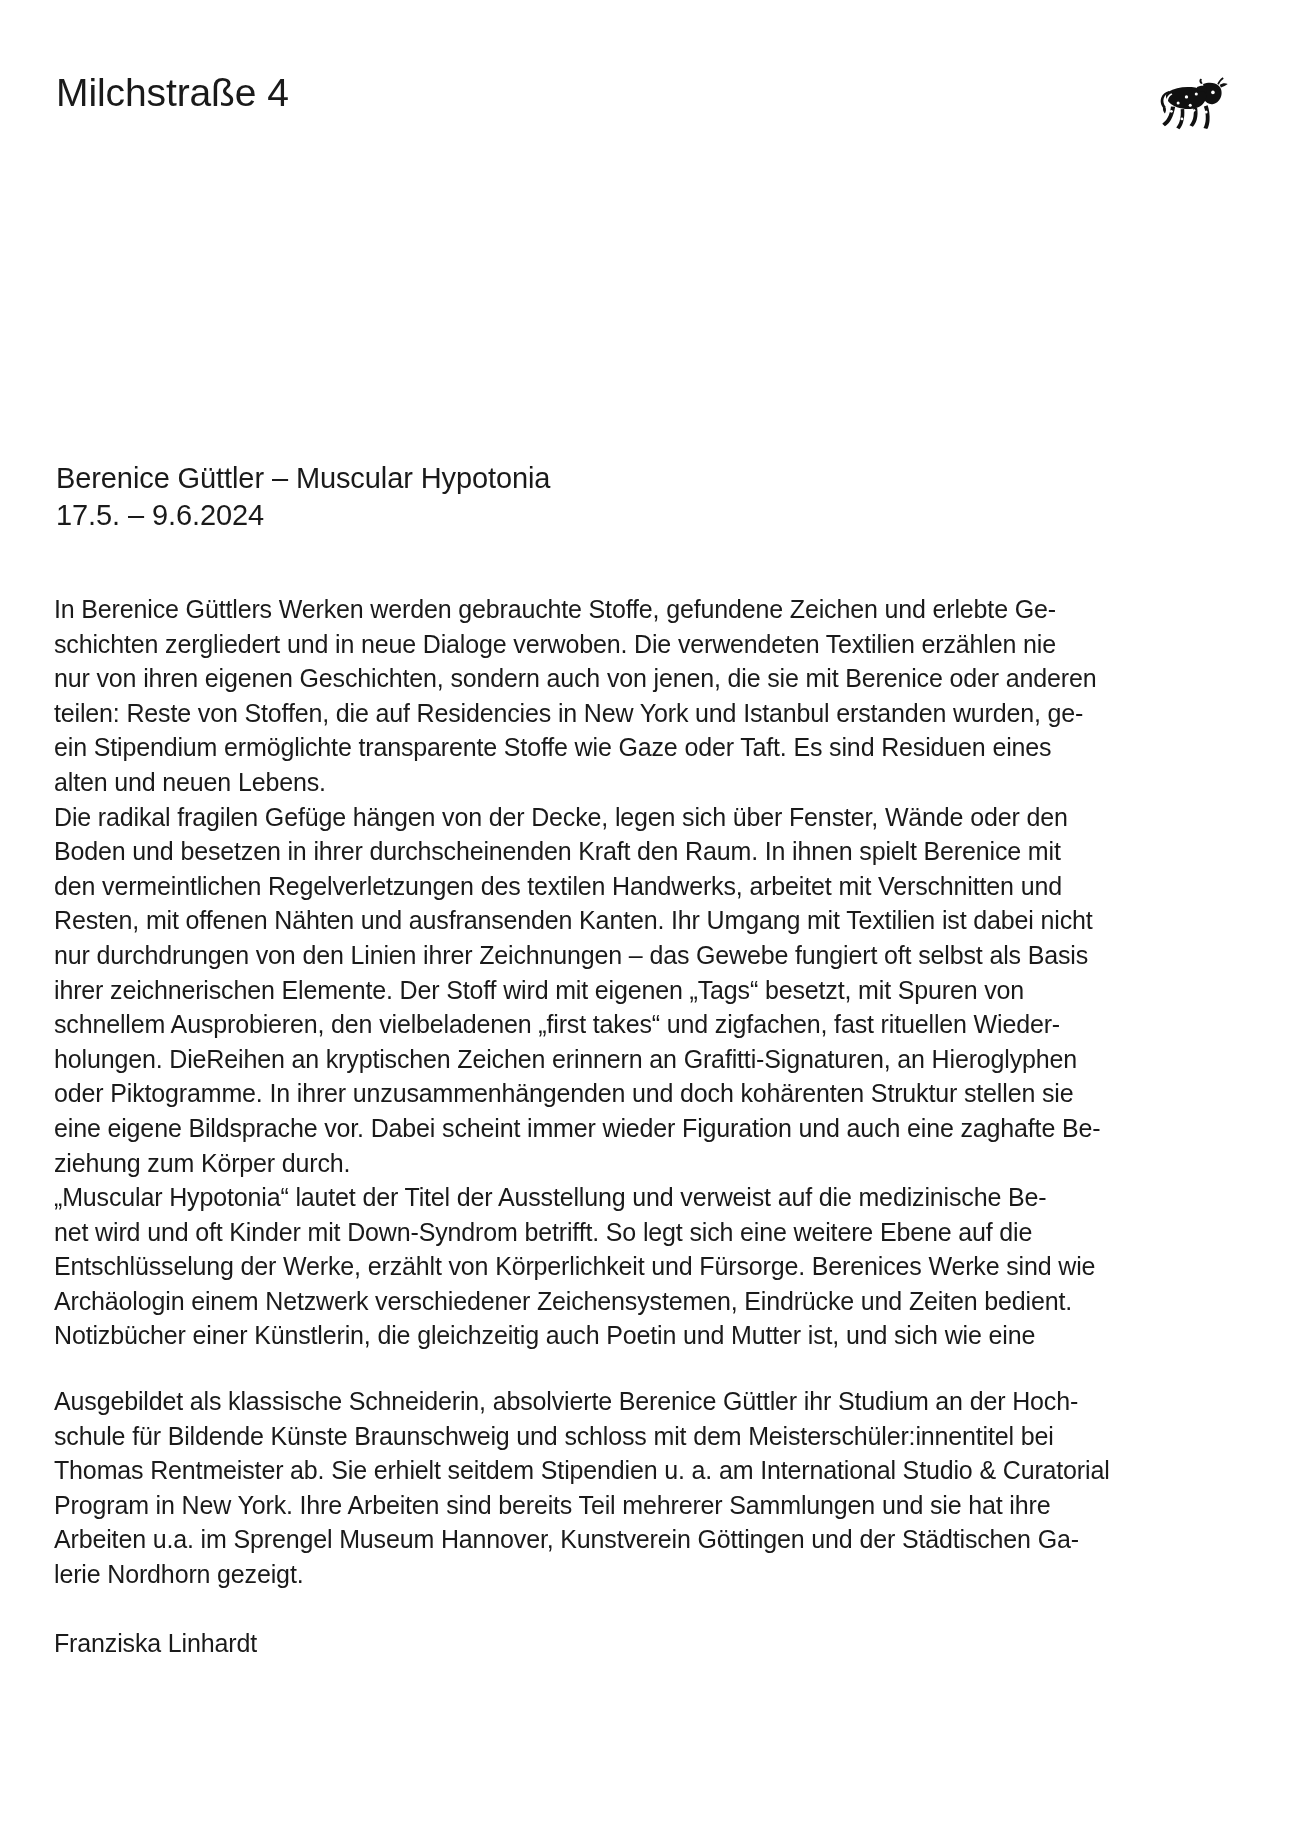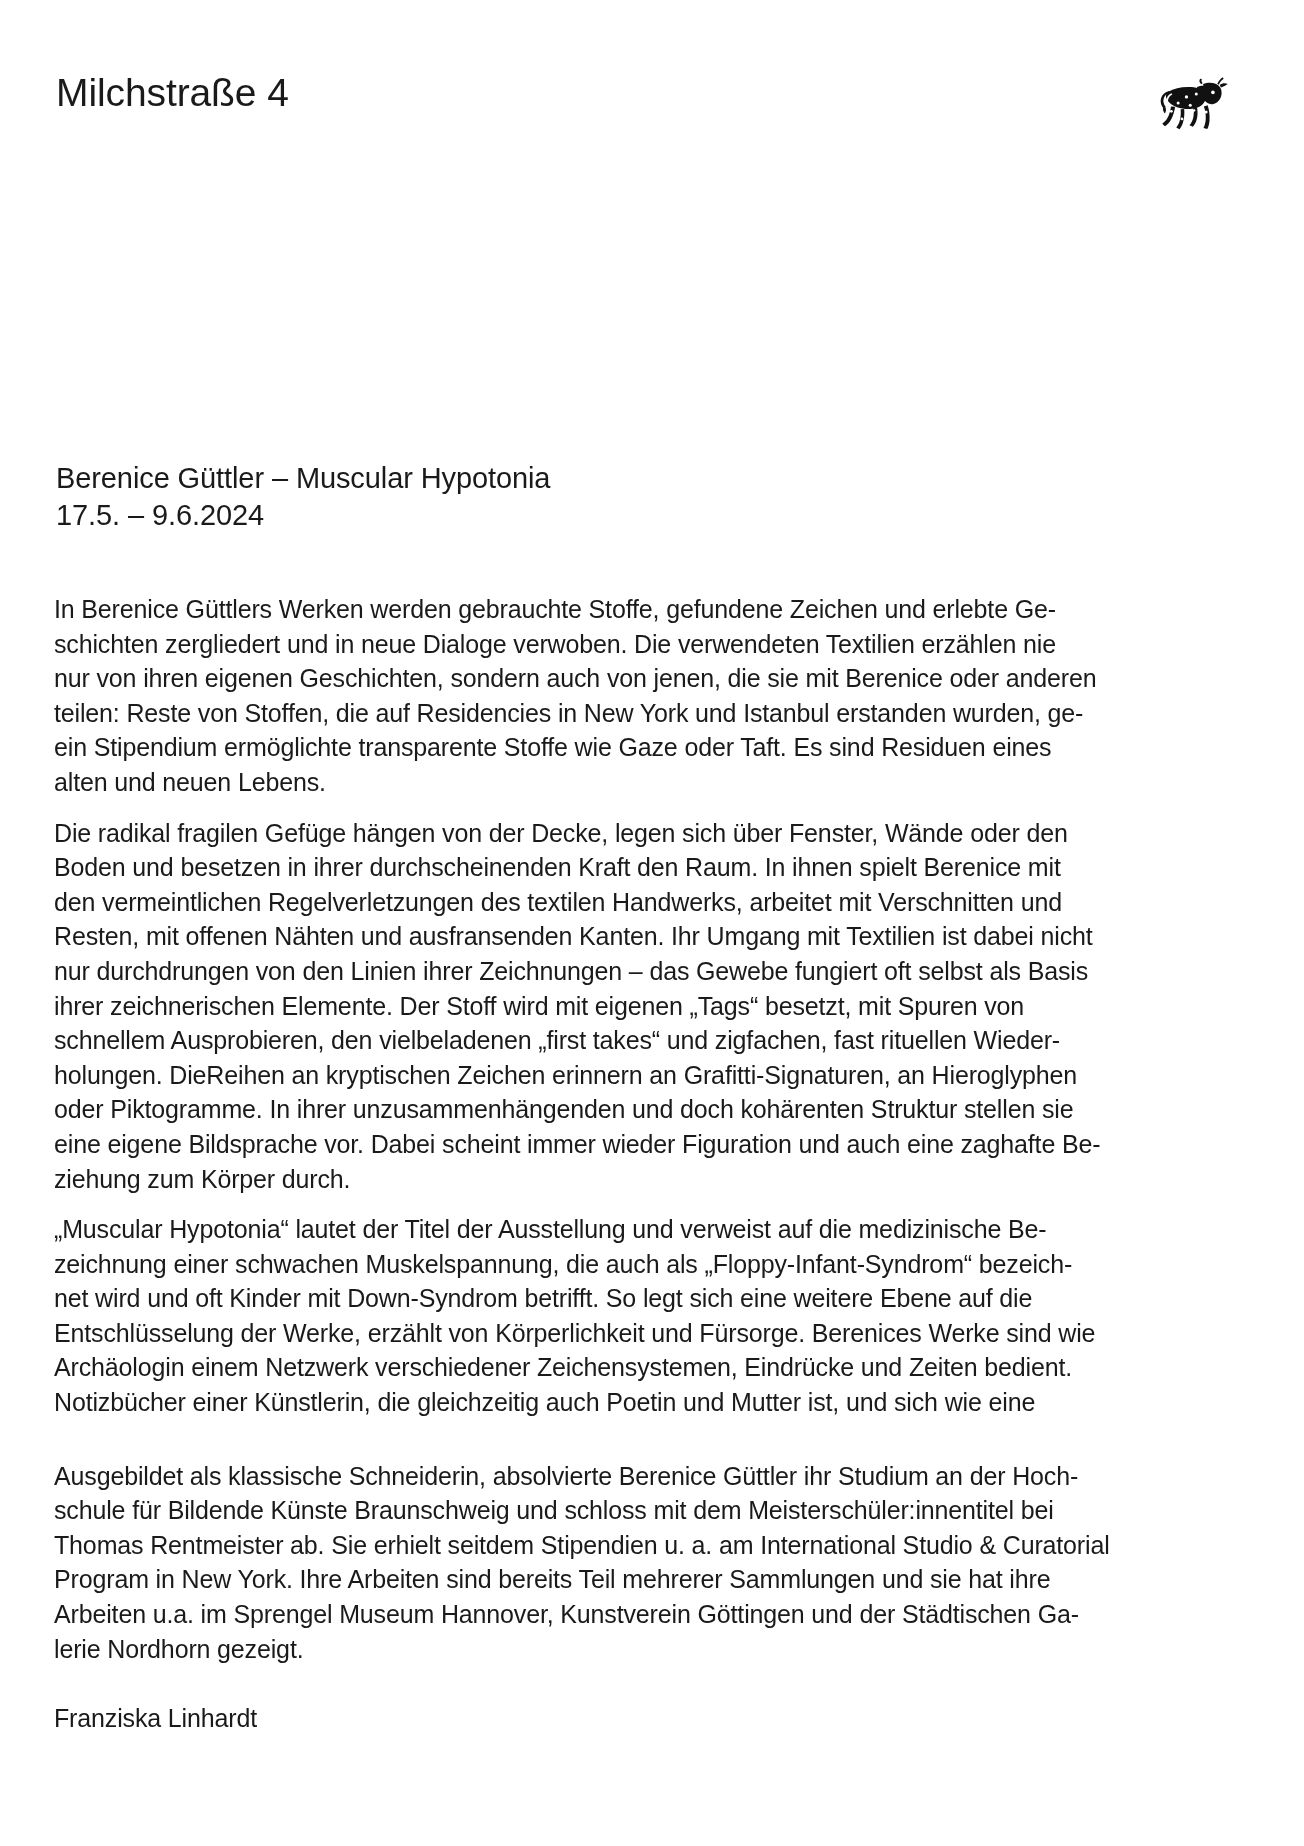--- a/index.html
+++ b/index.html
@@ -89,24 +89,24 @@
     top: 592px;
     width: 1200px;
     font-size: 25px;
     line-height: 34.6px;
     letter-spacing: -0.15px;
   }
   .para {
     margin: 0;
   }
   .para + .para {
-    margin-top: 16px;
+    margin-top: 0;
   }
   .para.spaced {
-    margin-top: 39px;
+    margin-top: 31px;
   }
   .para .ln {
     display: block;
     white-space: nowrap;
   }
   .signature {
     margin-top: 34.6px;
     white-space: nowrap;
   }
 </style>
@@ -199,21 +199,20 @@
       <span class="ln">ihrer zeichnerischen Elemente. Der Stoff wird mit eigenen „Tags“ besetzt, mit Spuren von</span>
       <span class="ln">schnellem Ausprobieren, den vielbeladenen „first takes“ und zigfachen, fast rituellen Wieder-</span>
       <span class="ln">holungen. DieReihen an kryptischen Zeichen erinnern an Grafitti-Signaturen, an Hieroglyphen</span>
       <span class="ln">oder Piktogramme. In ihrer unzusammenhängenden und doch kohärenten Struktur stellen sie</span>
       <span class="ln">eine eigene Bildsprache vor. Dabei scheint immer wieder Figuration und auch eine zaghafte Be-</span>
       <span class="ln">ziehung zum Körper durch.</span>
     </p>
 
     <p class="para">
       <span class="ln">„Muscular Hypotonia“ lautet der Titel der Ausstellung und verweist auf die medizinische Be-</span>
-      <span class="ln">zeichnung einer schwachen Muskelspannung, die auch als „Floppy-Infant-Syndrom“ bezeich-</span>
       <span class="ln">net wird und oft Kinder mit Down-Syndrom betrifft. So legt sich eine weitere Ebene auf die</span>
       <span class="ln">Entschlüsselung der Werke, erzählt von Körperlichkeit und Fürsorge. Berenices Werke sind wie</span>
       <span class="ln">Archäologin einem Netzwerk verschiedener Zeichensystemen, Eindrücke und Zeiten bedient.</span>
       <span class="ln">Notizbücher einer Künstlerin, die gleichzeitig auch Poetin und Mutter ist, und sich wie eine</span>
     </p>
 
     <p class="para spaced">
       <span class="ln">Ausgebildet als klassische Schneiderin, absolvierte Berenice Güttler ihr Studium an der Hoch-</span>
       <span class="ln">schule für Bildende Künste Braunschweig und schloss mit dem Meisterschüler:innentitel bei</span>
       <span class="ln">Thomas Rentmeister ab. Sie erhielt seitdem Stipendien u. a. am International Studio &amp; Curatorial</span>

